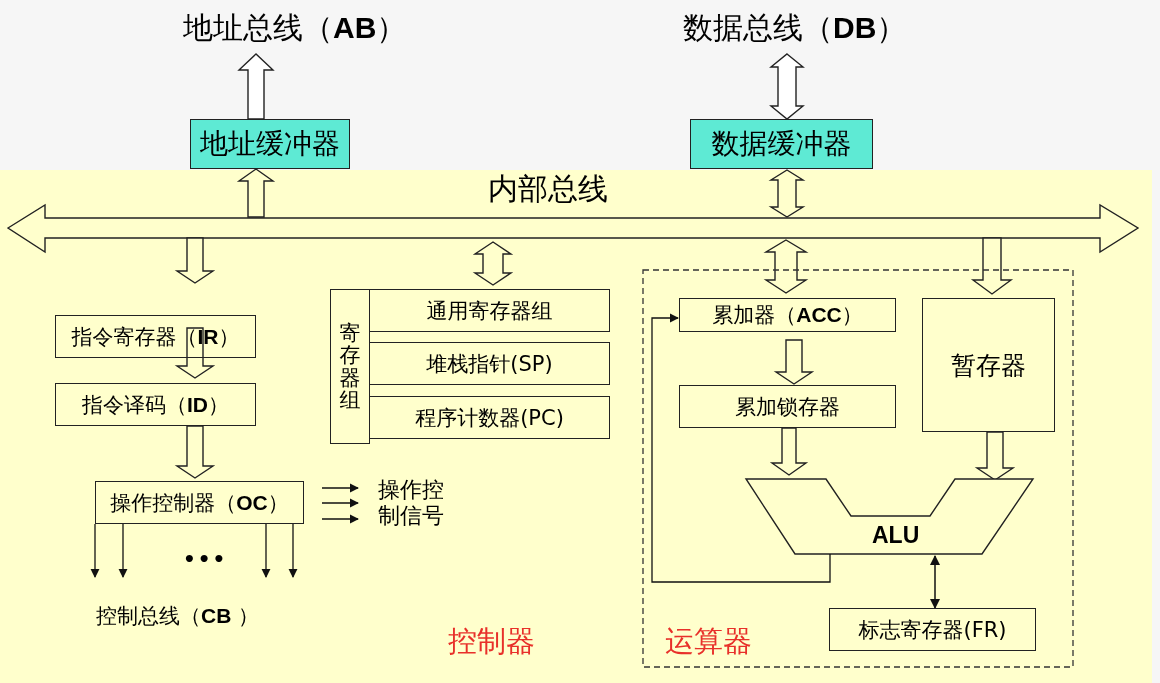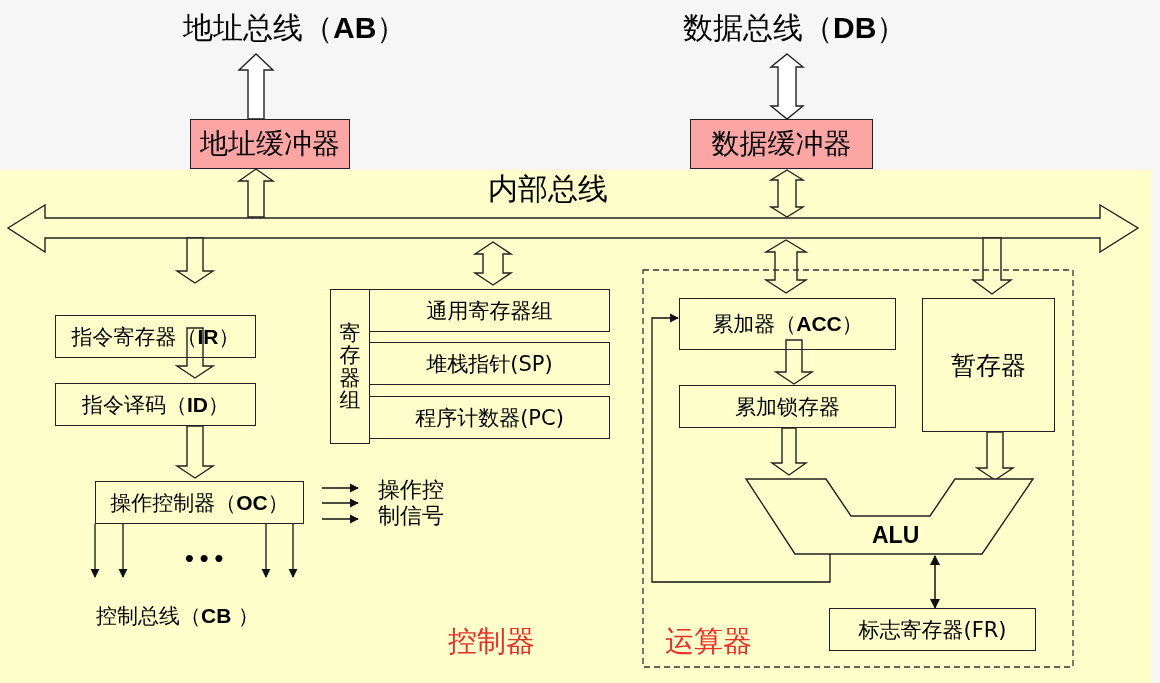--- a/index.html
+++ b/index.html
@@ -2,21 +2,21 @@
 <html><head>
 <meta charset="utf-8">
 <style>
   html, body { margin:0; padding:0; }
   body { width:1160px; height:683px; position:relative; overflow:hidden; background:#f6f6f6;
          font-family:"DejaVu Sans", "Liberation Sans", sans-serif; color:#000; }
   .panel { position:absolute; left:0; top:170px; width:1152px; height:513px; background:#ffffcc; }
   svg.diagram { position:absolute; left:0; top:0; width:1160px; height:683px; }
   .lbl { position:absolute; white-space:nowrap; color:#000; line-height:1; }
   .box { position:absolute; border:1.5px solid #222; box-sizing:border-box; display:flex; align-items:center; justify-content:center; white-space:nowrap; }
-  .white { background:#fca5a5; }
+  .white { background:#5eead4; }
   .t-bus { font-size:30px; }
   .t-box-l { font-size:28px; }
   .t-box { font-size:21px; }
   .t-red { font-size:29px; color:#e8302a; }
   .b { font-weight:bold; font-family:"Liberation Sans", sans-serif; }
   .vert { flex-direction:column; font-size:21px; line-height:1.07; }
 </style>
 </head>
 <body>
 
@@ -105,18 +105,18 @@
 <div class="box vert" style="left:330px;top:289px;width:40px;height:155px;">
   <span>寄</span>
   <span>存</span>
   <span>器</span>
   <span>组</span>
 </div>
 <div class="box t-box" style="left:369px;top:289px;width:241px;height:43px;">通用寄存器组</div>
 <div class="box t-box" style="left:369px;top:342px;width:241px;height:43px;">堆栈指针(SP)</div>
 <div class="box t-box" style="left:369px;top:396px;width:241px;height:43px;">程序计数器(PC)</div>
 
-<div class="box t-box" style="left:679px;top:298px;width:217px;height:52px;text-align:center;"><span>累加器</span>（<span class="b">ACC</span>）</div>
+<div class="box t-box" style="left:679px;top:298px;width:217px;height:34px;text-align:center;"><span>累加器</span>（<span class="b">ACC</span>）</div>
 <div class="box t-box" style="left:679px;top:385px;width:217px;height:43px;">累加锁存器</div>
 <div class="box" style="left:922px;top:298px;width:133px;height:134px;font-size:25px;">暂存器</div>
 <div class="lbl b" style="left:872px;top:524px;font-size:23px;">ALU</div>
 <div class="box t-box" style="left:829px;top:608px;width:207px;height:43px;">标志寄存器(FR)</div>
 <div class="lbl t-red" style="left:665px;top:627px;">运算器</div>
 
 </body></html>

